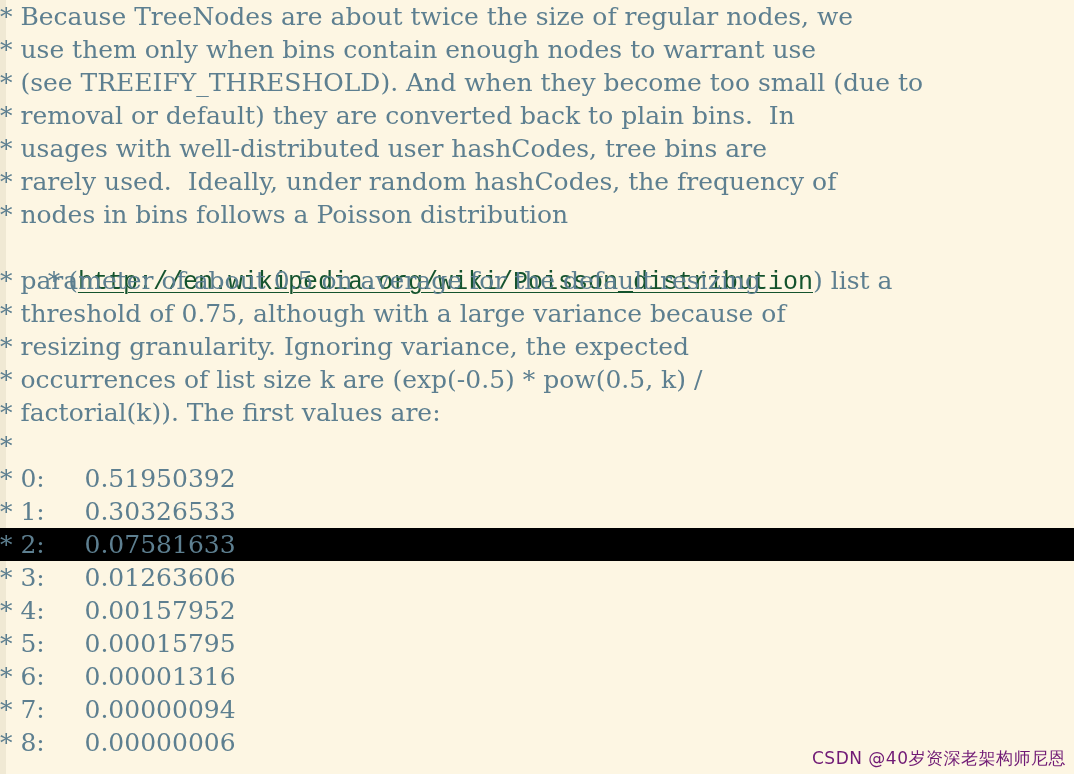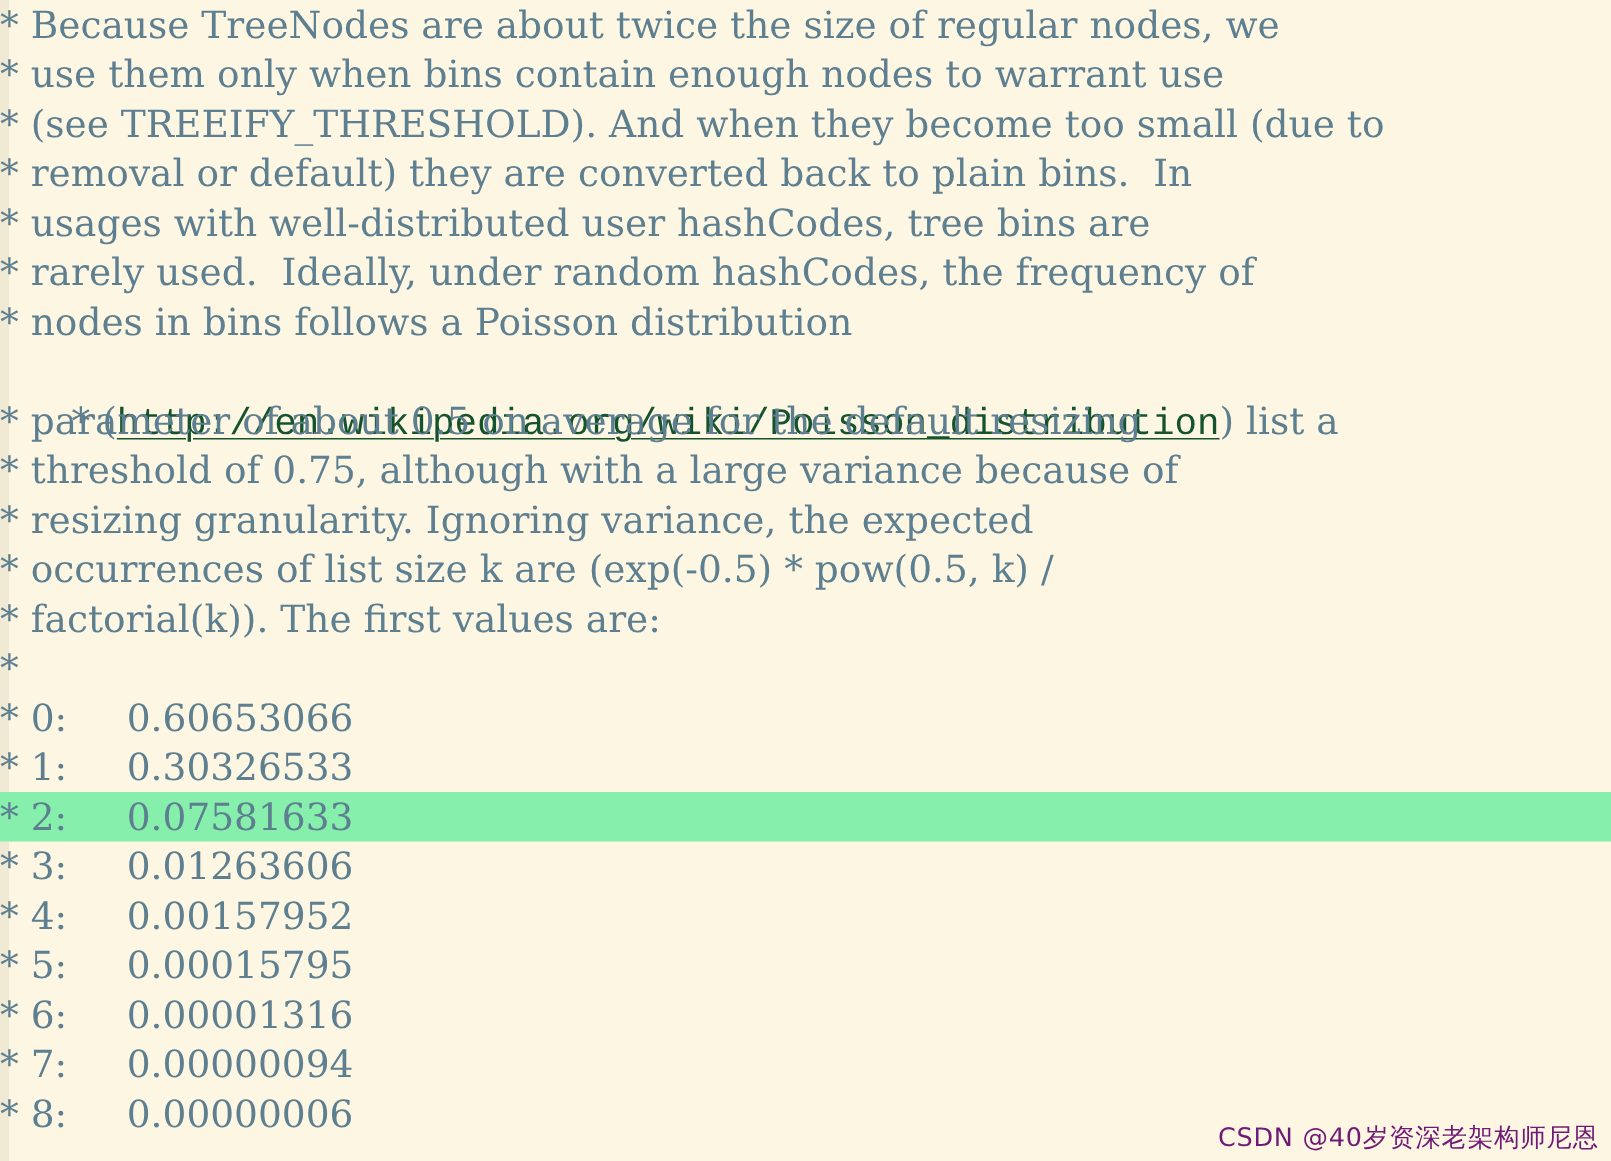--- a/index.html
+++ b/index.html
@@ -49,21 +49,21 @@
     padding-left: 0;
     box-sizing: border-box;
     font-family: "DejaVu Serif", "Liberation Serif", serif;
     font-size: 25px;
     color: #5d7f90;
     white-space: pre;
     letter-spacing: 0px;
   }
 
   .code-line.current {
-    background: #86efac;
+    background: #000000;
   }
 
   .code-line .star {
     color: #5d7f90;
   }
 
   .code-line .link {
     color: #14532d;
     text-decoration: underline;
     text-decoration-thickness: 1px;
@@ -105,21 +105,21 @@
       <span class="star">*</span><span> (</span><a class="link" href="#">http://en.wikipedia.org/wiki/Poisson_distribution</a><span>) list a</span>
     </div>
 
     <div class="code-line">* parameter of about 0.5 on average for the default resizing</div>
     <div class="code-line">* threshold of 0.75, although with a large variance because of</div>
     <div class="code-line">* resizing granularity. Ignoring variance, the expected</div>
     <div class="code-line">* occurrences of list size k are (exp(-0.5) * pow(0.5, k) /</div>
     <div class="code-line">* factorial(k)). The first values are:</div>
     <div class="code-line">*</div>
 
-    <div class="code-line">* 0:     0.60653066</div>
+    <div class="code-line">* 0:     0.51950392</div>
     <div class="code-line">* 1:     0.30326533</div>
     <div class="code-line current">* 2:     0.07581633</div>
     <div class="code-line">* 3:     0.01263606</div>
     <div class="code-line">* 4:     0.00157952</div>
     <div class="code-line">* 5:     0.00015795</div>
     <div class="code-line">* 6:     0.00001316</div>
     <div class="code-line">* 7:     0.00000094</div>
     <div class="code-line">* 8:     0.00000006</div>
 
   </div>

